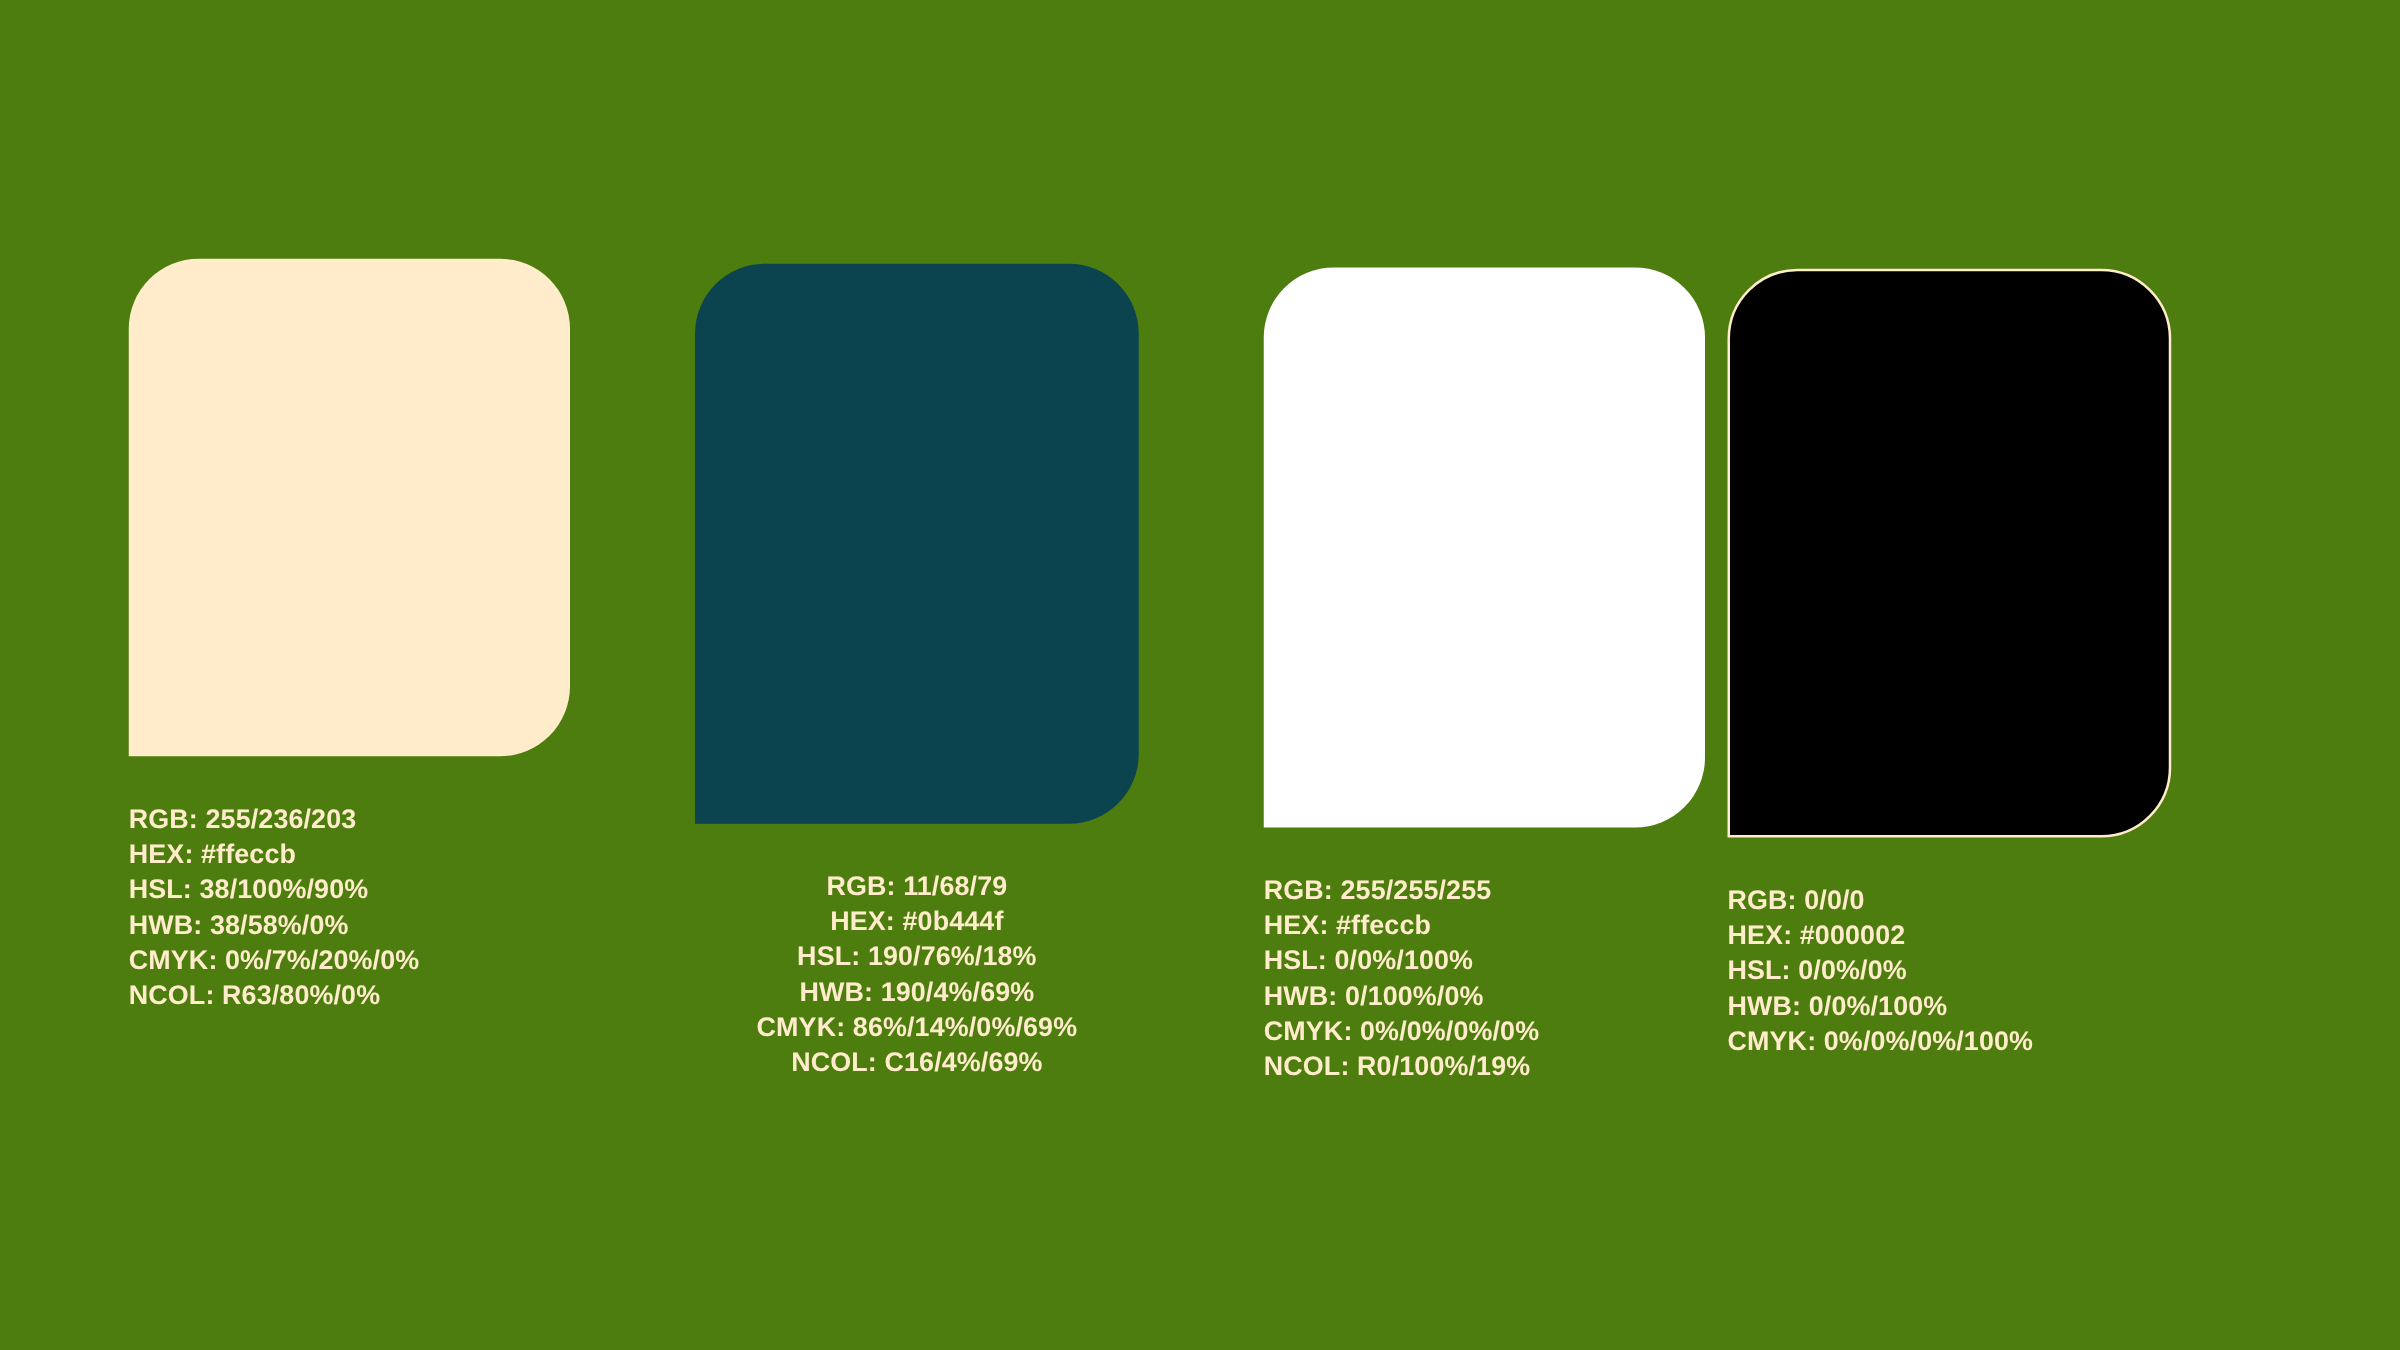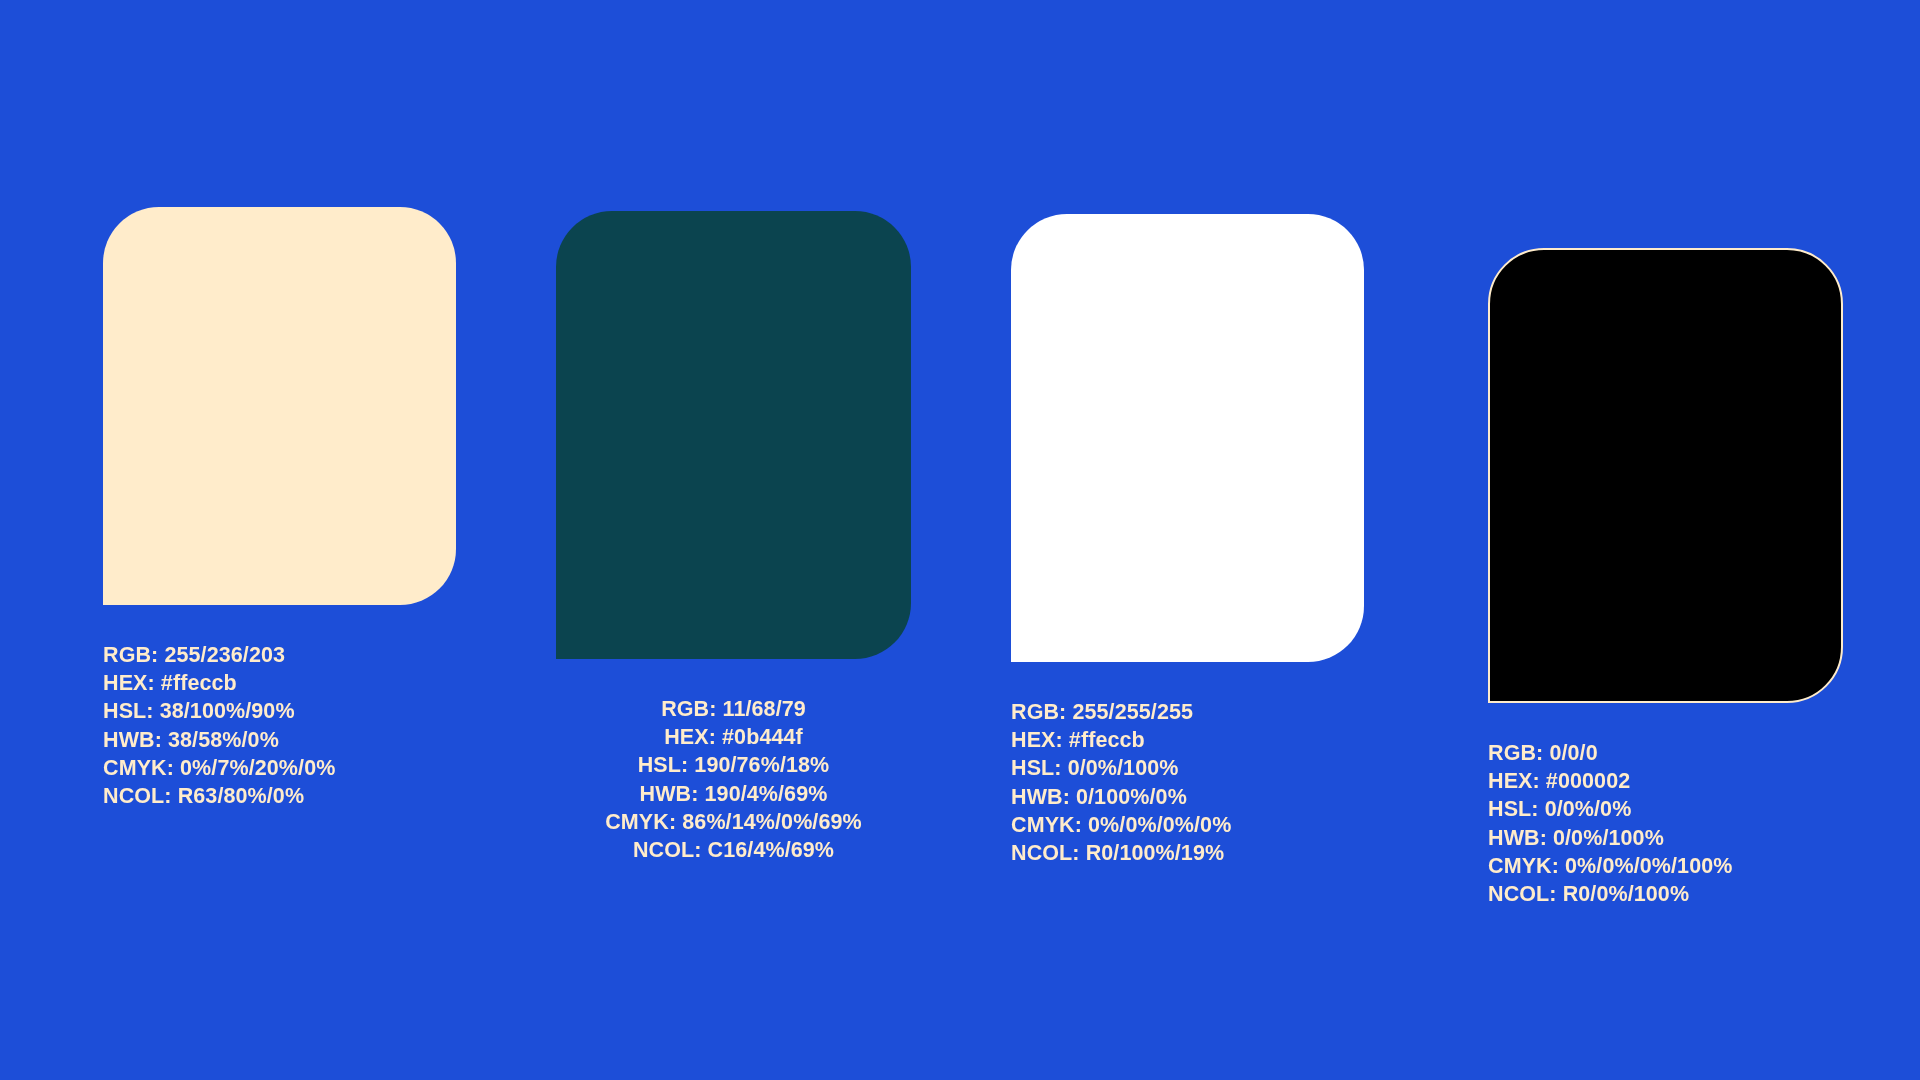--- a/index.html
+++ b/index.html
@@ -46,21 +46,21 @@
     white-space: nowrap;
   }
 
   .swatch-info .info-line {
     display: block;
   }
 </style>
 </head>
 <body>
 
-<div id="palette-canvas" style="background: #1d4ed8;">
+<div id="palette-canvas" style="background: #4d7c0f;">
 
   <div class="swatch-card" style="left: 103px; top: 207px; width: 353px;">
     <div class="swatch-chip" style="height: 398px; background: rgb(255, 236, 203);"></div>
     <div class="swatch-info" style="color: rgb(255, 236, 203);">
       <span class="info-line">RGB: 255/236/203</span>
       <span class="info-line">HEX: #ffeccb</span>
       <span class="info-line">HSL: 38/100%/90%</span>
       <span class="info-line">HWB: 38/58%/0%</span>
       <span class="info-line">CMYK: 0%/7%/20%/0%</span>
       <span class="info-line">NCOL: R63/80%/0%</span>
@@ -84,25 +84,24 @@
     <div class="swatch-info" style="color: rgb(255, 236, 203);">
       <span class="info-line">RGB: 255/255/255</span>
       <span class="info-line">HEX: #ffeccb</span>
       <span class="info-line">HSL: 0/0%/100%</span>
       <span class="info-line">HWB: 0/100%/0%</span>
       <span class="info-line">CMYK: 0%/0%/0%/0%</span>
       <span class="info-line">NCOL: R0/100%/19%</span>
     </div>
   </div>
 
-  <div class="swatch-card" style="left: 1488px; top: 215px; width: 355px; margin-top: 33px;">
+  <div class="swatch-card" style="left: 1382px; top: 215px; width: 355px;">
     <div class="swatch-chip" style="height: 455px; background: rgb(0, 0, 0); border: 2px solid rgb(255, 236, 203);"></div>
     <div class="swatch-info" style="color: rgb(255, 236, 203);">
       <span class="info-line">RGB: 0/0/0</span>
       <span class="info-line">HEX: #000002</span>
       <span class="info-line">HSL: 0/0%/0%</span>
       <span class="info-line">HWB: 0/0%/100%</span>
       <span class="info-line">CMYK: 0%/0%/0%/100%</span>
-      <span class="info-line">NCOL: R0/0%/100%</span>
     </div>
   </div>
 
 </div>
 
 </body></html>

